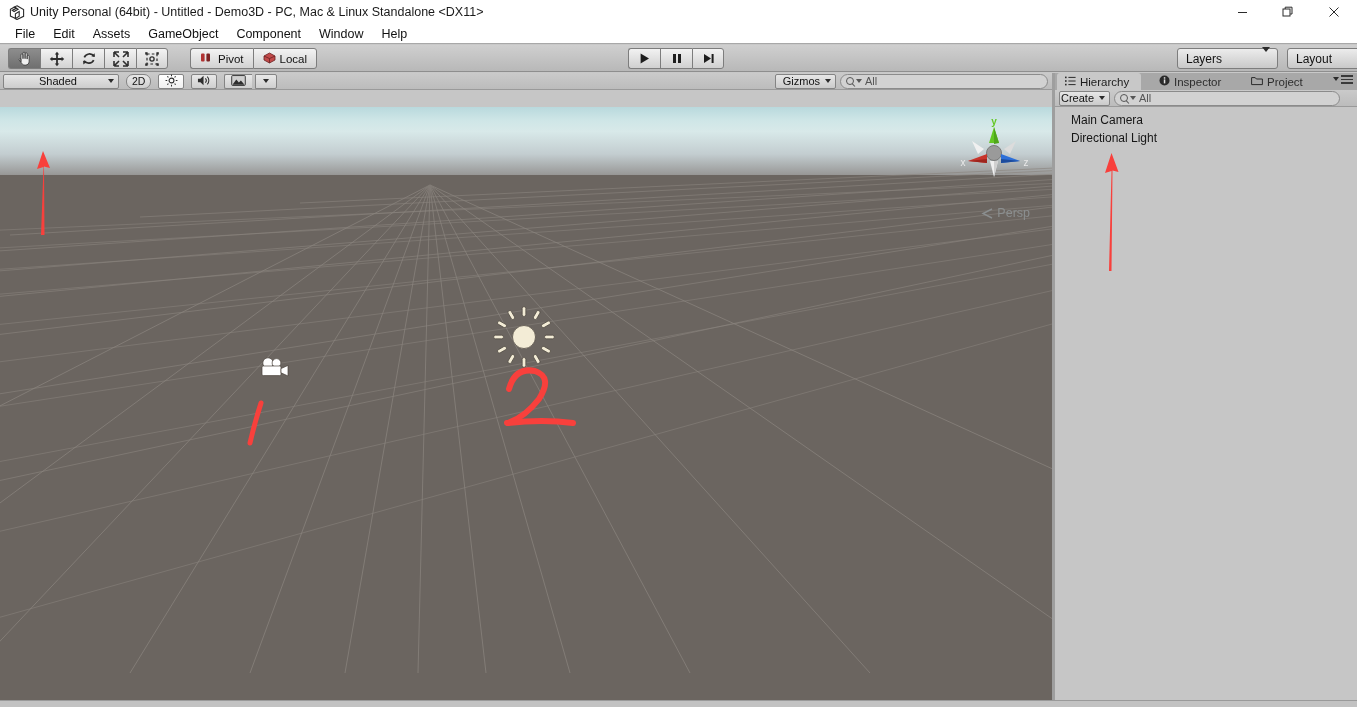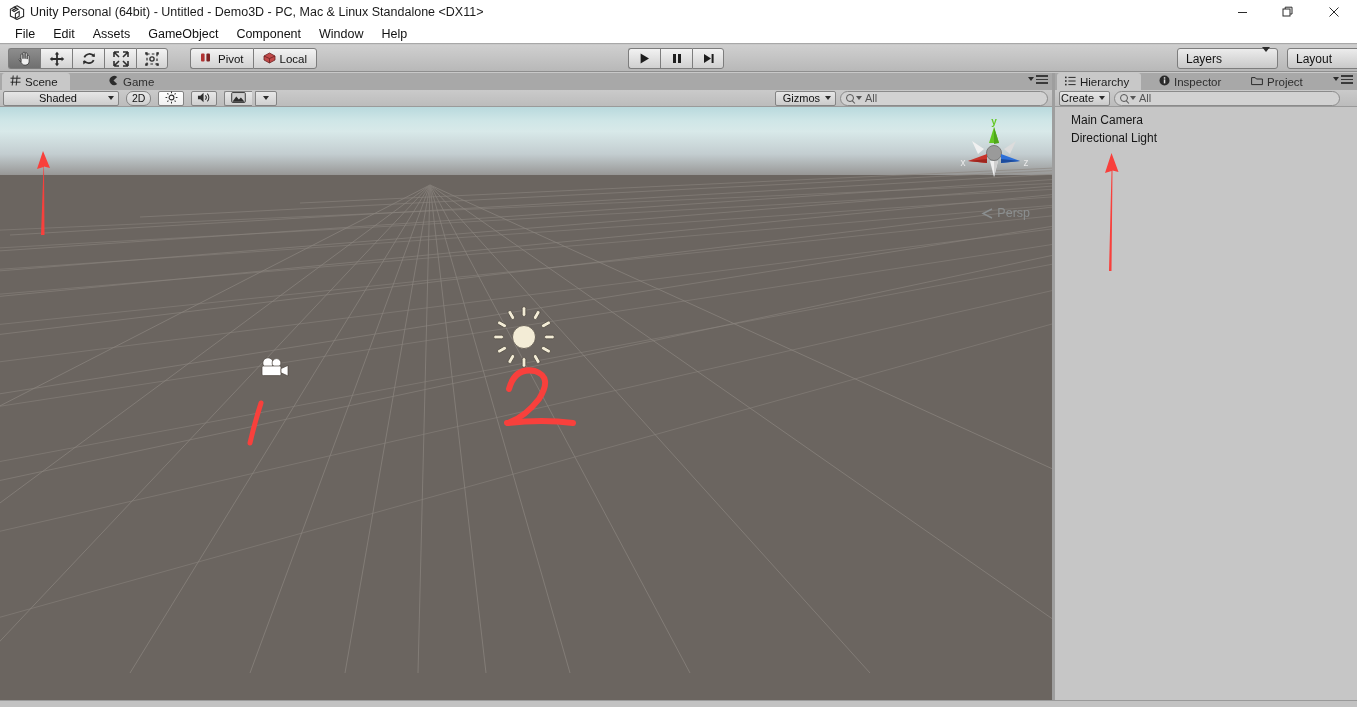--- a/index.html
+++ b/index.html
@@ -288,46 +288,20 @@
       <span class="arw"><span class="tri-down"></span></span>
     </div>
     <div class="dropbtn" style="left:1251px; width:101px;">
       <span class="cap">Layout</span>
       <span class="arw"><span class="tri-down"></span></span>
     </div>
   </div>
 
   <div class="scene-panel">
 
-    <div class="tabstrip">
-      <div class="tab active" style="left:2px;">
-        <span>
-          <svg width="11" height="11" viewBox="0 0 11 11">
-            <path d="M3.2 0.5 L2.2 10.5 M7.2 0.5 L6.2 10.5 M0.5 3.2 H10.5 M0.5 7.2 H10.5" stroke="#2b2b2b" stroke-width="1"></path>
-          </svg>
-        </span>
-        <span>Scene</span>
-      </div>
-      <div class="tab inactive" style="left:100px;">
-        <span>
-          <svg width="11" height="11" viewBox="0 0 11 11">
-            <path d="M9.2 2 A4.6 4.6 0 1 0 9.2 9 L5.5 5.5 Z" fill="#2b2b2b"></path>
-          </svg>
-        </span>
-        <span>Game</span>
-      </div>
-      <div class="panel-opts">
-        <span class="tri-down sm"></span>
-        <span class="hamburger">
-            <i></i>
-            <i></i>
-            <i></i>
-          </span>
-      </div>
-    </div>
 
     <div class="scenetools">
       <div class="shaded-dd">
         <span class="cap">Shaded</span>
         <span class="tri-down sm"></span>
       </div>
       <div class="sbtn" style="margin-left:4px;border-radius:7px;">
         <span>2D</span>
       </div>
       <div class="sbtn on" style="margin-left:4px;width:26px;">

